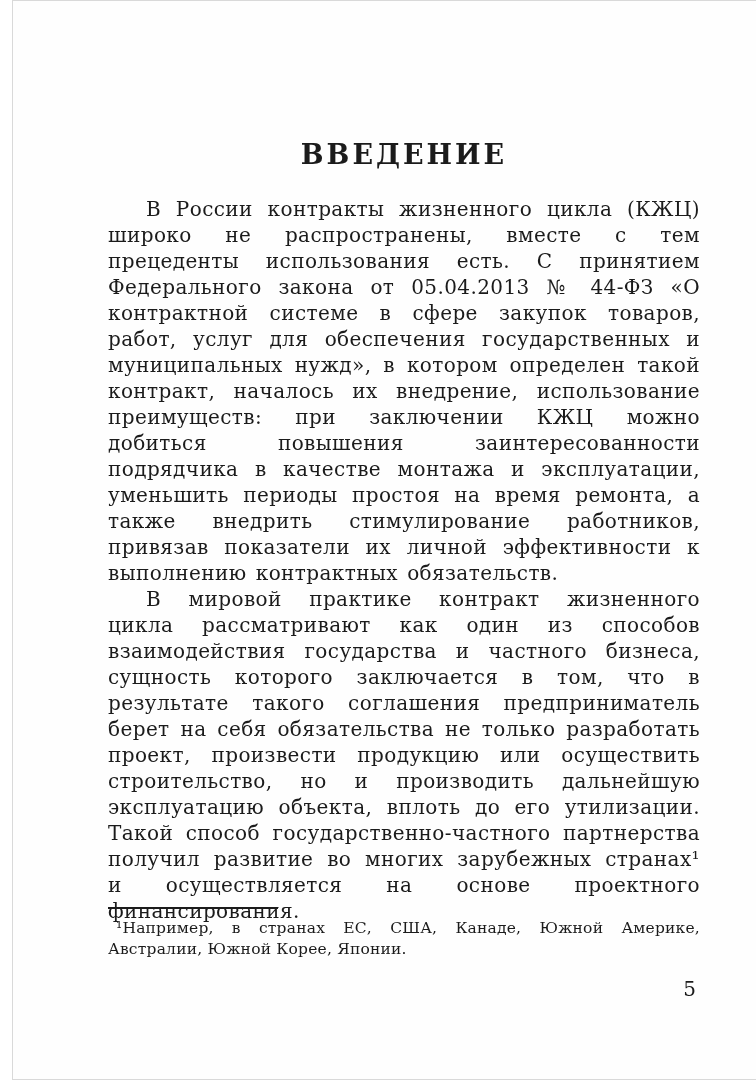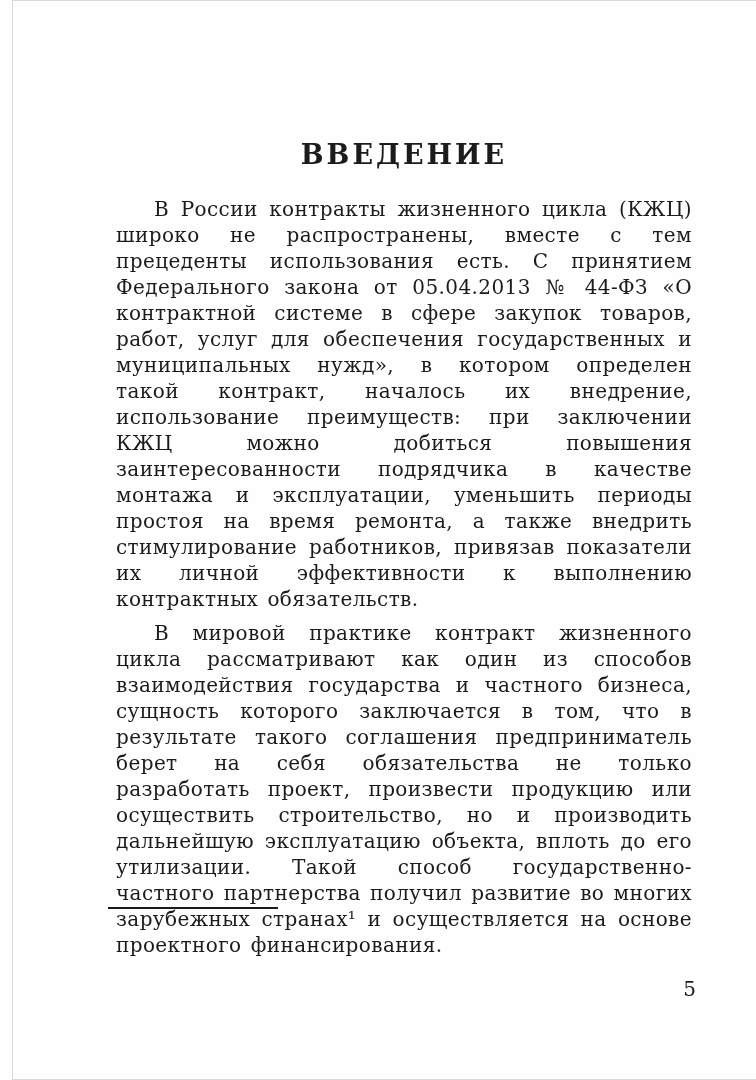--- a/index.html
+++ b/index.html
@@ -35,21 +35,21 @@
     font-size: 27px;
     font-weight: bold;
     text-align: center;
     letter-spacing: 3px;
     margin: 0 0 26px 0;
     color: #1b1b1b;
   }
   p.para {
     font-size: 20px;
     line-height: 26px;
-    margin: 8px;
+    margin: 0;
     text-align: justify;
     text-indent: 38px;
     letter-spacing: 0.4px;
     word-spacing: 2.5px;
     color: #1b1b1b;
   }
   .footnote-block {
     position: absolute;
     left: 95px;
     top: 906px;
@@ -87,17 +87,18 @@
     <h1 class="page-title">ВВЕДЕНИЕ</h1>
 
     <p class="para">В России контракты жизненного цикла (КЖЦ) широко не распространены, вместе с тем прецеденты использования есть. С принятием Федерального закона от 05.04.2013 № 44-ФЗ «О контрактной системе в сфере закупок товаров, работ, услуг для обеспечения государственных и муниципальных нужд», в котором определен такой контракт, началось их внедрение, использование преимуществ: при заключении КЖЦ можно добиться повышения заинтересованности подрядчика в качестве монтажа и эксплуатации, уменьшить периоды простоя на время ремонта, а также внедрить стимулирование работников, привязав показатели их личной эффективности к выполнению контрактных обязательств.</p>
 
     <p class="para">В мировой практике контракт жизненного цикла рассматривают как один из способов взаимодействия государства и частного бизнеса, сущность которого заключается в том, что в результате такого соглашения предприниматель берет на себя обязательства не только разработать проект, произвести продукцию или осуществить строительство, но и производить дальнейшую эксплуатацию объекта, вплоть до его утилизации. Такой способ государственно-частного партнерства получил развитие во многих зарубежных странах¹ и осуществляется на основе проектного финансирования.</p>
 
   </div>
 
   <div class="footnote-block">
     <div class="footnote-rule"></div>
+    <p class="footnote">¹Например, в странах ЕС, США, Канаде, Южной Америке, Австралии, Южной Корее, Японии.</p>
   </div>
 
   <div class="page-number">5</div>
 
 </div>
 
 </body></html>

